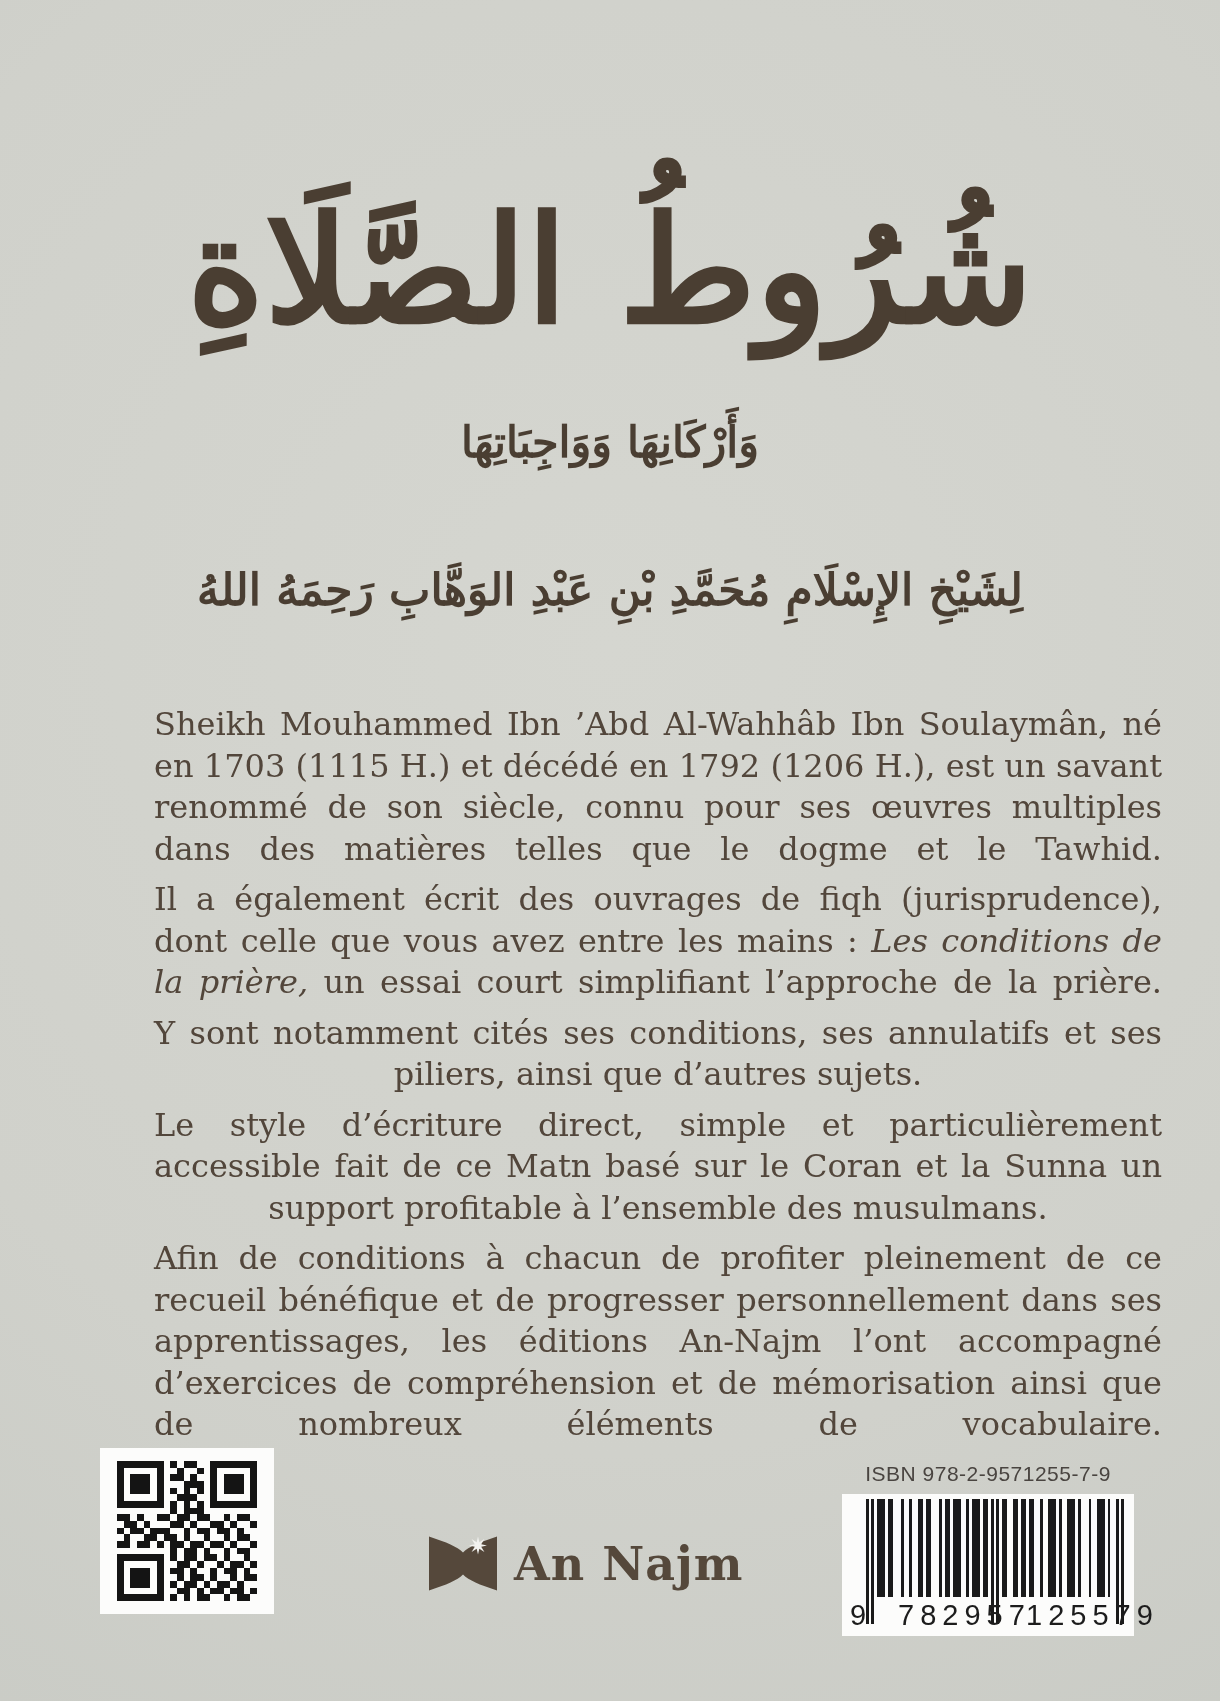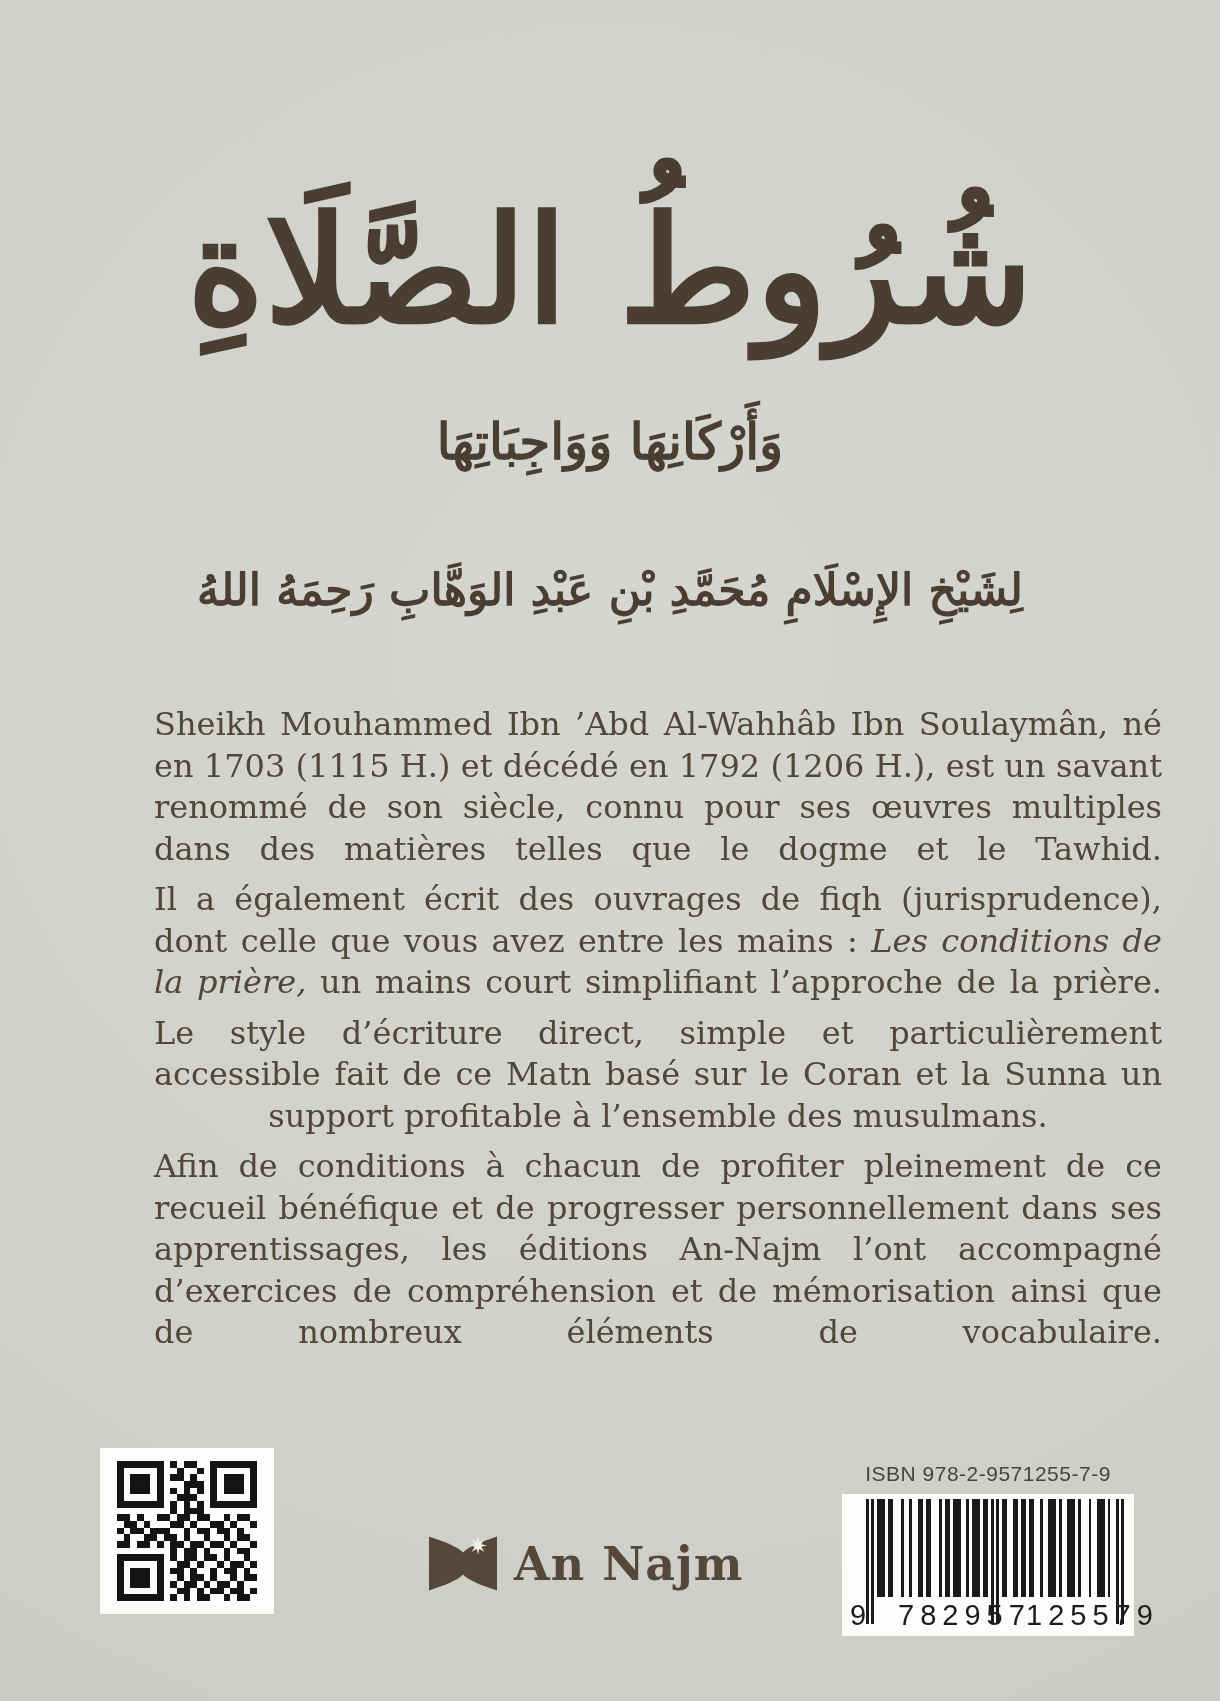--- a/index.html
+++ b/index.html
@@ -9,21 +9,21 @@
     margin:0 auto;
     overflow:hidden;
     background:radial-gradient(135% 95% at 50% 38%, #d5d6d0 0%, #d0d1cb 50%, #c9cbc5 80%, #bfc1bb 100%);
     font-family:"DejaVu Serif", serif;
     color:#4e4236;
     text-decoration:underline;
   }
   
   .ar{position:absolute;left:0;width:100%;text-align:center;direction:rtl;color:#4a3e32;}
   .ar-title{top:148px;font-size:148px;line-height:245px;font-weight:700;letter-spacing:-2px;}
-  .ar-sub{top:396px;font-size:50px;line-height:92px;font-weight:700;}
+  .ar-sub{top:396px;font-size:43px;line-height:92px;font-weight:700;}
   .ar-author{top:538px;font-size:44px;line-height:104px;font-weight:700;}
   
   .description{
     position:absolute;left:106px;top:704px;width:1008px;
     font-size:32px;line-height:41.5px;
     text-align:justify;text-align-last:justify;
     color:#52463b;
     margin-left:48px;
   }
   .description p{margin:0 0 9px 0;}
@@ -63,21 +63,22 @@
 <body>
 
 <div class="cover">
 
   <div class="ar ar-title">شُرُوطُ الصَّلَاةِ</div>
   <div class="ar ar-sub">وَأَرْكَانِهَا وَوَاجِبَاتِهَا</div>
   <div class="ar ar-author">لِشَيْخِ الإِسْلَامِ مُحَمَّدِ بْنِ عَبْدِ الوَهَّابِ رَحِمَهُ اللهُ</div>
 
   <div class="description">
     <p><span>Sheikh Mouhammed Ibn ’Abd Al-Wahhâb Ibn Soulaymân, né en 1703 (1115 H.) et décédé en 1792 (1206 H.), est un savant renommé de son siècle, connu pour ses œuvres multiples dans des matières telles que le dogme et le Tawhid.</span></p>
-    <p><span>Il a également écrit des ouvrages de fiqh (jurisprudence), dont celle que vous avez entre les mains : </span><span class="italic">Les conditions de la prière,</span><span> un mains court simplifiant l’approche de la prière.</span></p>
+    <p><span>Il a également écrit des ouvrages de fiqh (jurisprudence), dont celle que vous avez entre les mains : </span><span class="italic">Les conditions de la prière,</span><span> un essai court simplifiant l’approche de la prière.</span></p>
+    <p class="center-last"><span>Y sont notamment cités ses conditions, ses annulatifs et ses piliers, ainsi que d’autres sujets.</span></p>
     <p class="center-last"><span>Le style d’écriture direct, simple et particulièrement accessible fait de ce Matn basé sur le Coran et la Sunna un support profitable à l’ensemble des musulmans.</span></p>
     <p><span>Afin de conditions à chacun de profiter pleinement de ce recueil bénéfique et de progresser personnellement dans ses apprentissages, les éditions An-Najm l’ont accompagné d’exercices de compréhension et de mémorisation ainsi que de nombreux éléments de vocabulaire.</span></p>
   </div>
 
   <div class="qr-box">
     <svg id="qr-svg" viewBox="0 0 21 21">
         <rect x="0" y="0" width="1" height="1"></rect>
         <rect x="1" y="0" width="1" height="1"></rect>
         <rect x="2" y="0" width="1" height="1"></rect>
         <rect x="3" y="0" width="1" height="1"></rect>

